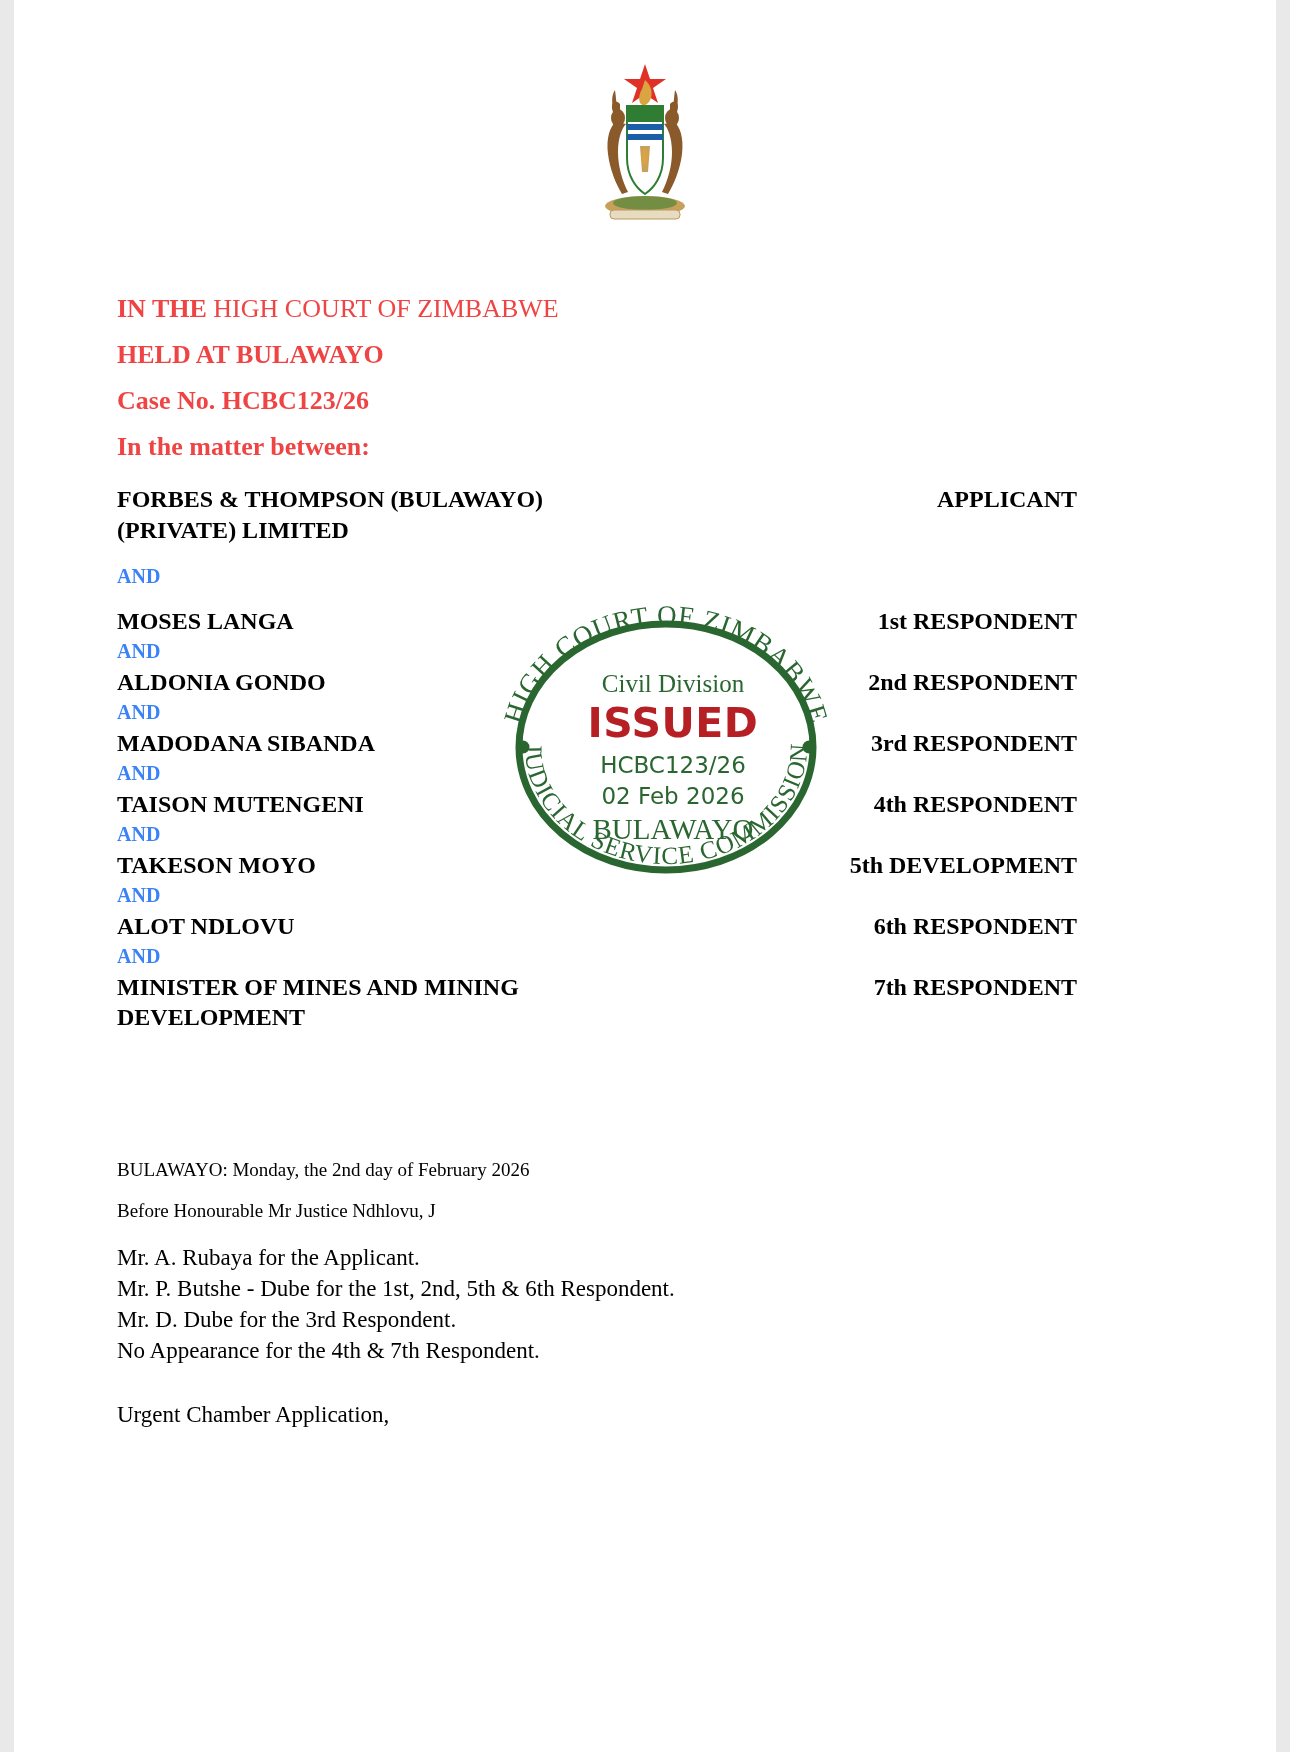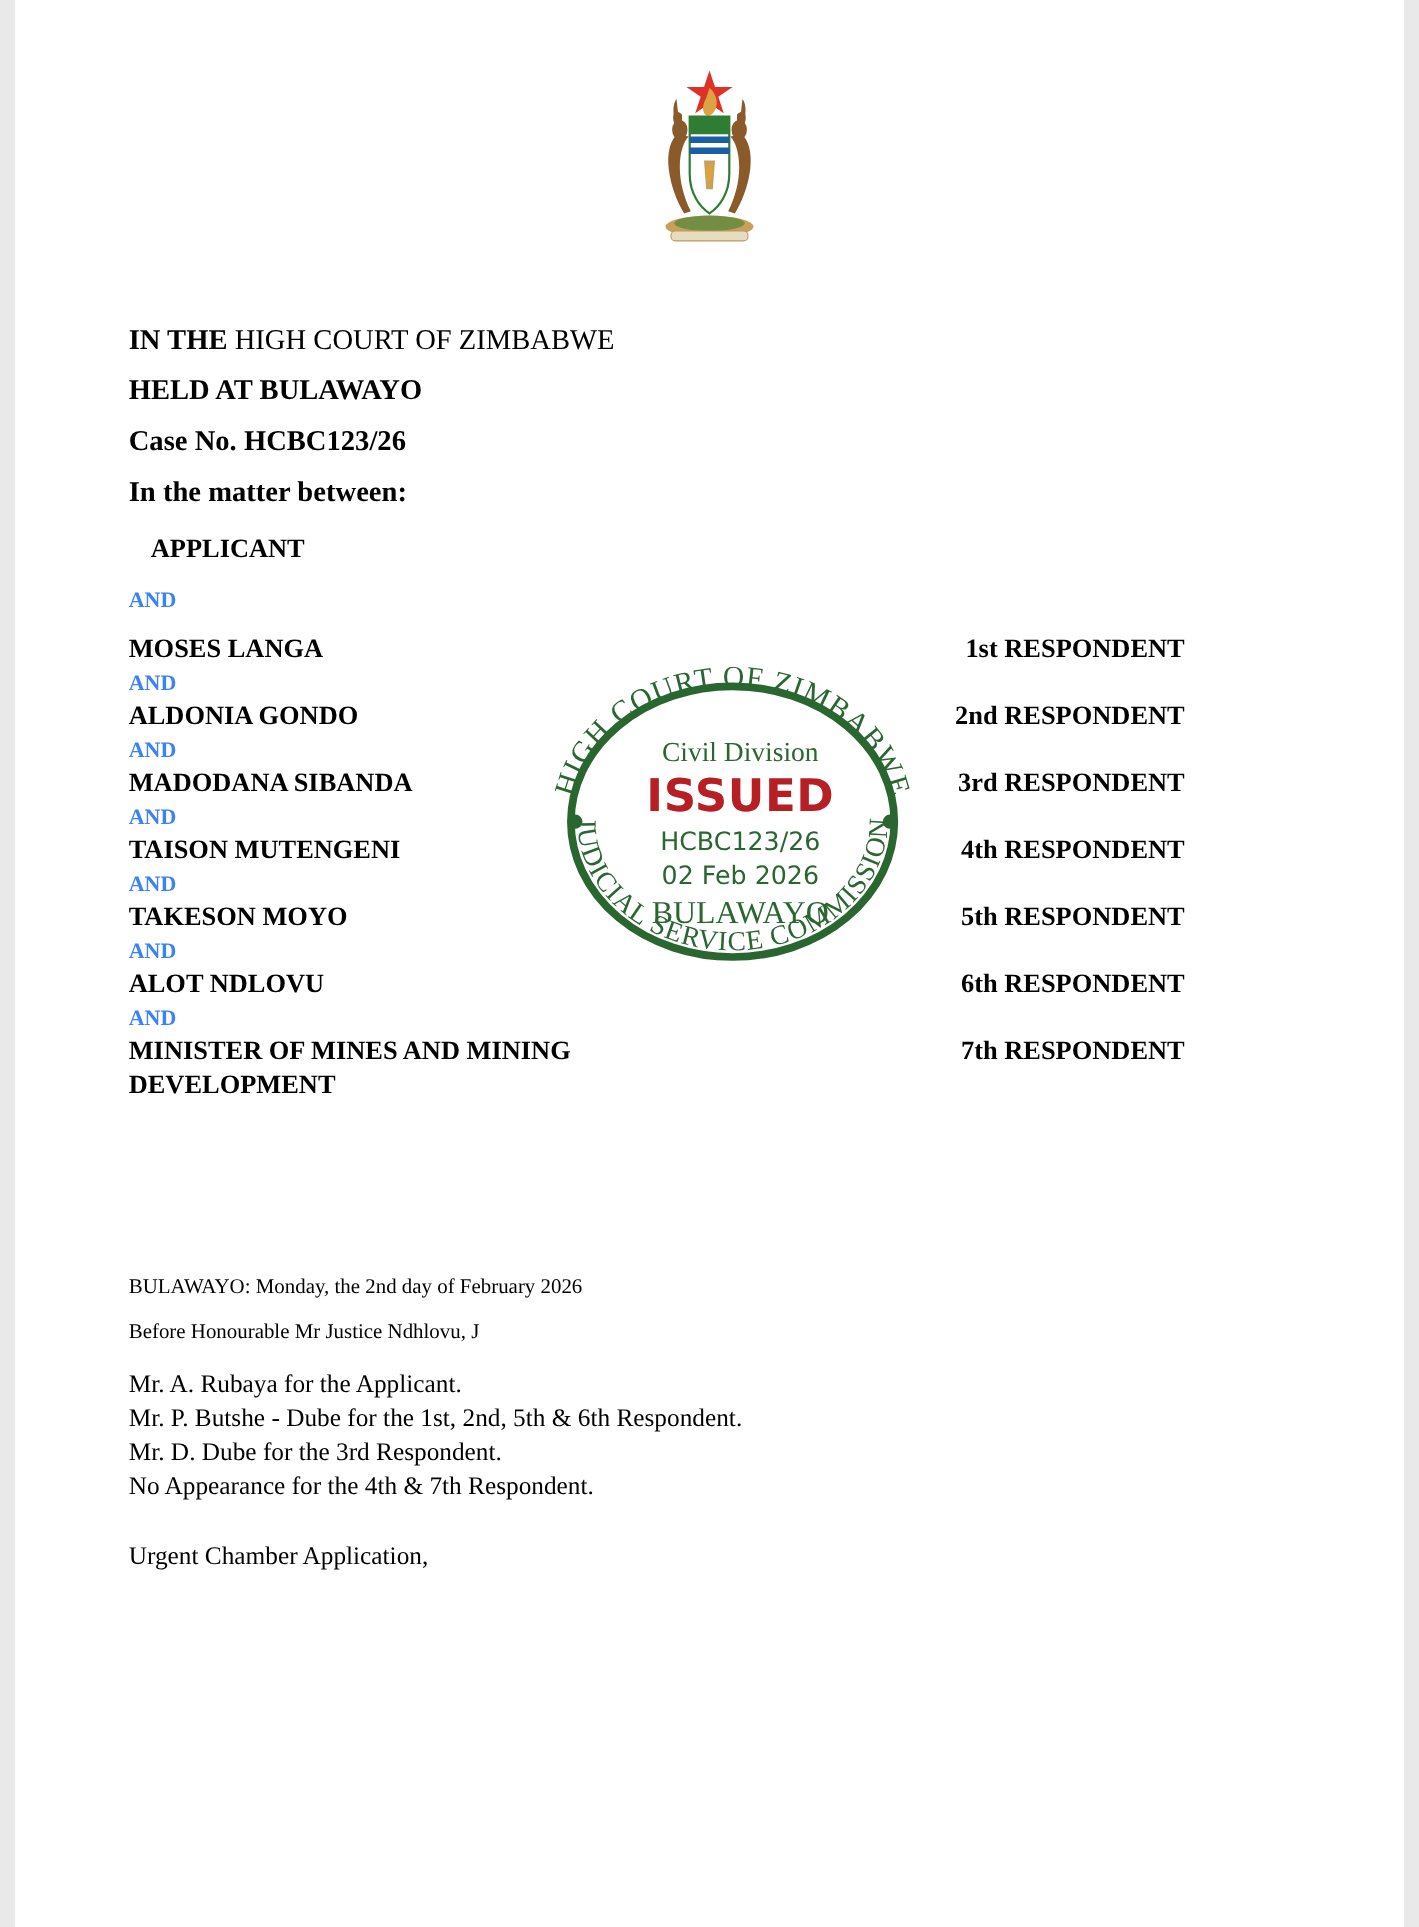--- a/index.html
+++ b/index.html
@@ -52,21 +52,21 @@
   
   .heading {
     position: absolute;
     left: 103px;
     top: 296px;
     width: 980px;
   }
   .head-line {
     font-size: 26px;
     line-height: 1.0;
-    color: #000000;
+    color: #ef4444;
     margin-bottom: 20px;
     font-weight: 700;
     white-space: nowrap;
   }
   .head-line .reg {
     font-weight: 400;
   }
 
   
   .parties {
@@ -192,20 +192,22 @@
     <div class="heading">
       <div class="head-line"><span>IN THE</span> <span class="reg">HIGH COURT OF ZIMBABWE</span></div>
       <div class="head-line">HELD AT BULAWAYO</div>
       <div class="head-line">Case No. HCBC123/26</div>
       <div class="head-line">In the matter between:</div>
     </div>
 
     <div class="parties">
 
       <div class="party-row">
+        <div class="name">FORBES &amp; THOMPSON (BULAWAYO)
+(PRIVATE) LIMITED</div>
         <div class="role">APPLICANT</div>
       </div>
 
       <div class="gap-applicant"></div>
       <div class="and-row">AND</div>
       <div class="gap-and"></div>
 
       <div class="party-row">
         <div class="name">MOSES LANGA</div>
         <div class="role">1st RESPONDENT</div>
@@ -225,21 +227,21 @@
       <div class="and-row">AND</div>
 
       <div class="party-row">
         <div class="name">TAISON MUTENGENI</div>
         <div class="role">4th RESPONDENT</div>
       </div>
       <div class="and-row">AND</div>
 
       <div class="party-row">
         <div class="name">TAKESON MOYO</div>
-        <div class="role">5th RESPONDENT</div>
+        <div class="role">5th DEVELOPMENT</div>
       </div>
       <div class="and-row">AND</div>
 
       <div class="party-row">
         <div class="name">ALOT NDLOVU</div>
         <div class="role">6th RESPONDENT</div>
       </div>
       <div class="and-row">AND</div>
 
       <div class="party-row">

